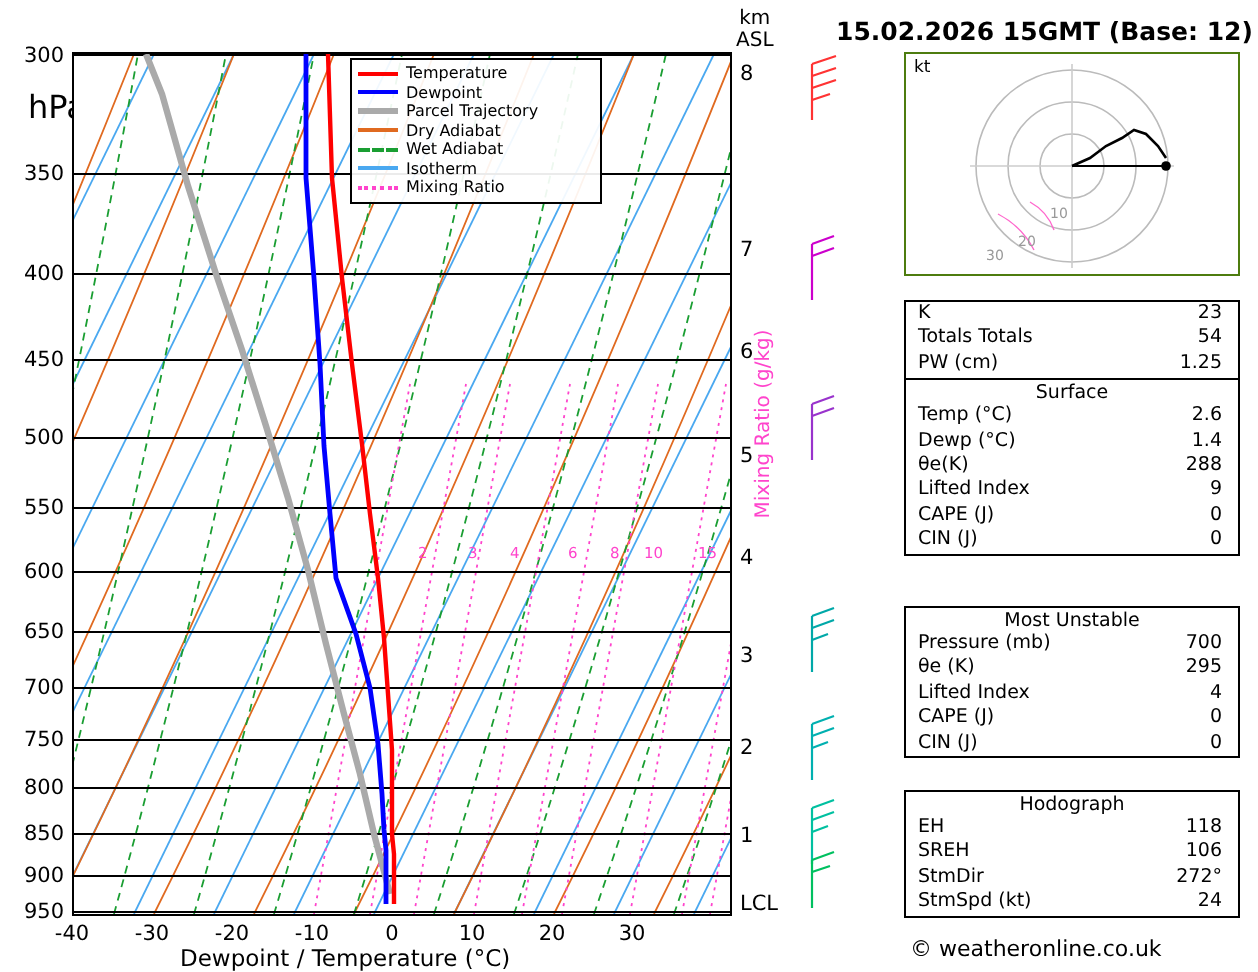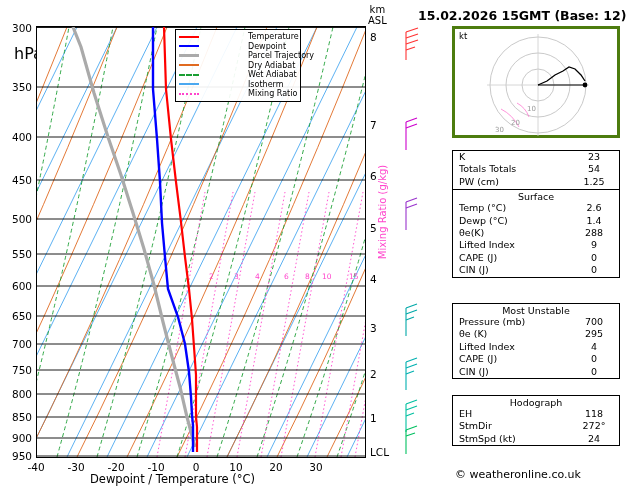--- a/index.html
+++ b/index.html
@@ -121,39 +121,38 @@
     border-top-width: 2px;
     border-top-style: solid;
     margin-right: 4px;
     flex: 0 0 20px;
   }
   #legend .lbl {
     font-size: 8px;
     color: #000;
     line-height: 9.5px;
     white-space: nowrap;
-    margin-left: 45px;
   }
   
   #mixing-ratio-label {
     position: absolute;
     left: 382px;
     top: 212px;
     transform: translate(-50%, -50%) rotate(-90deg);
     transform-origin: center center;
     font-size: 10px;
     color: #ff44cc;
     white-space: nowrap;
   }
   
   #hodo-box {
     position: absolute;
     left: 452px; top: 26px;
     width: 168px; height: 112px;
-    border: 3px solid #4d7c0f;
+    border: 1px solid #4d7c0f;
     box-sizing: border-box;
     background: #fff;
   }
   #hodo-kt {
     position: absolute;
     left: 4px; top: 2px;
     font-size: 8.5px;
     color: #000;
   }
   
@@ -176,21 +175,21 @@
     padding: 1px 0 0 0;
   }
   .ptable .r {
     display: flex;
     justify-content: space-between;
     padding: 0 8px 0 6px;
     line-height: 12.4px;
     white-space: nowrap;
   }
   .ptable .r .k { text-align: left; }
-  .ptable .r .v { text-align: center; min-width: 34px; }
+  .ptable .r .v { text-align: right; min-width: 34px; }
   .sep {
     border-top: 1px solid #000;
     margin: 1px 0 0 0;
     height: 0;
   }
   #copyright {
     position: absolute;
     left: 455px; top: 468px;
     font-size: 11px;
     color: #000;
@@ -521,20 +520,24 @@
     </div>
   </div>
 
   <div class="ptable" id="table-hodo">
     <div class="hdr">Hodograph</div>
     <div class="r">
       <span class="k">EH</span>
       <span class="v">118</span>
     </div>
     <div class="r">
+      <span class="k">SREH</span>
+      <span class="v">106</span>
+    </div>
+    <div class="r">
       <span class="k">StmDir</span>
       <span class="v">272°</span>
     </div>
     <div class="r">
       <span class="k">StmSpd (kt)</span>
       <span class="v">24</span>
     </div>
   </div>
 
   <div id="copyright">© weatheronline.co.uk</div>

